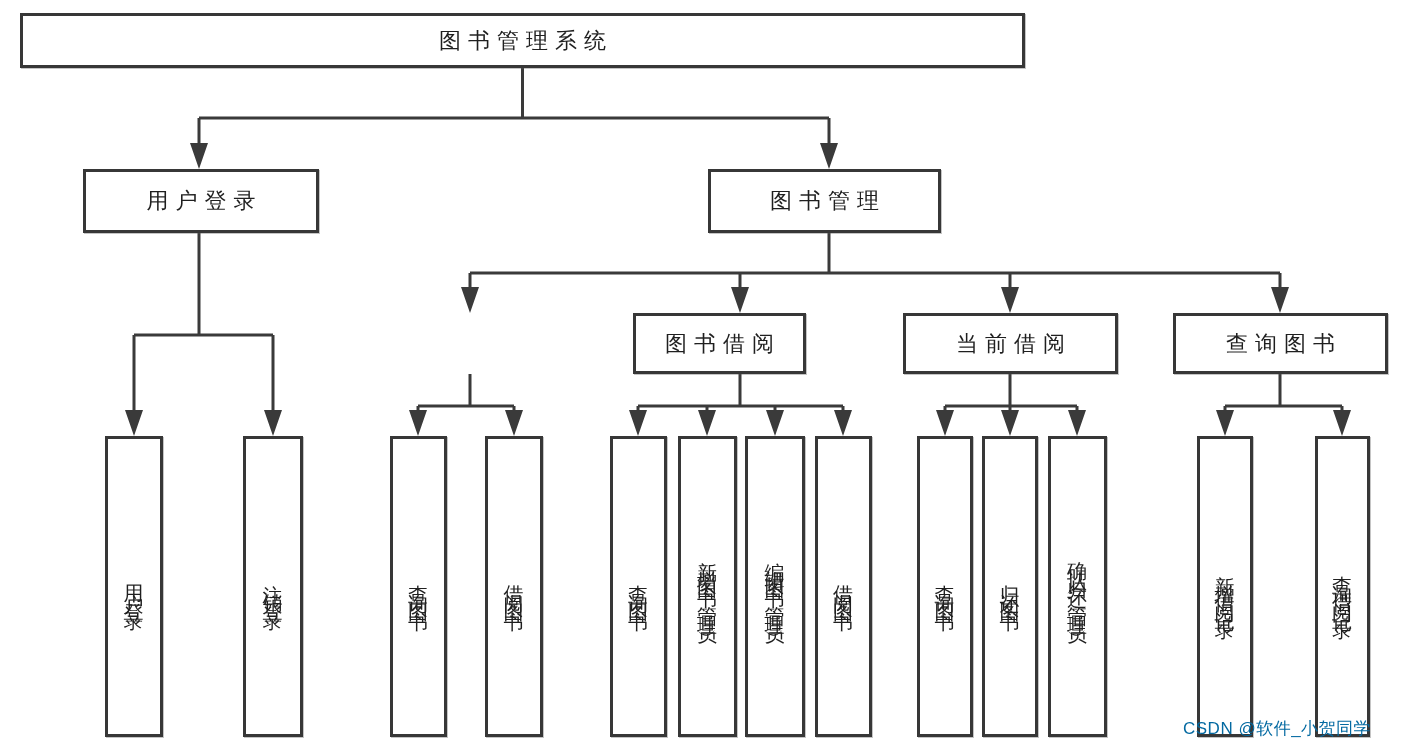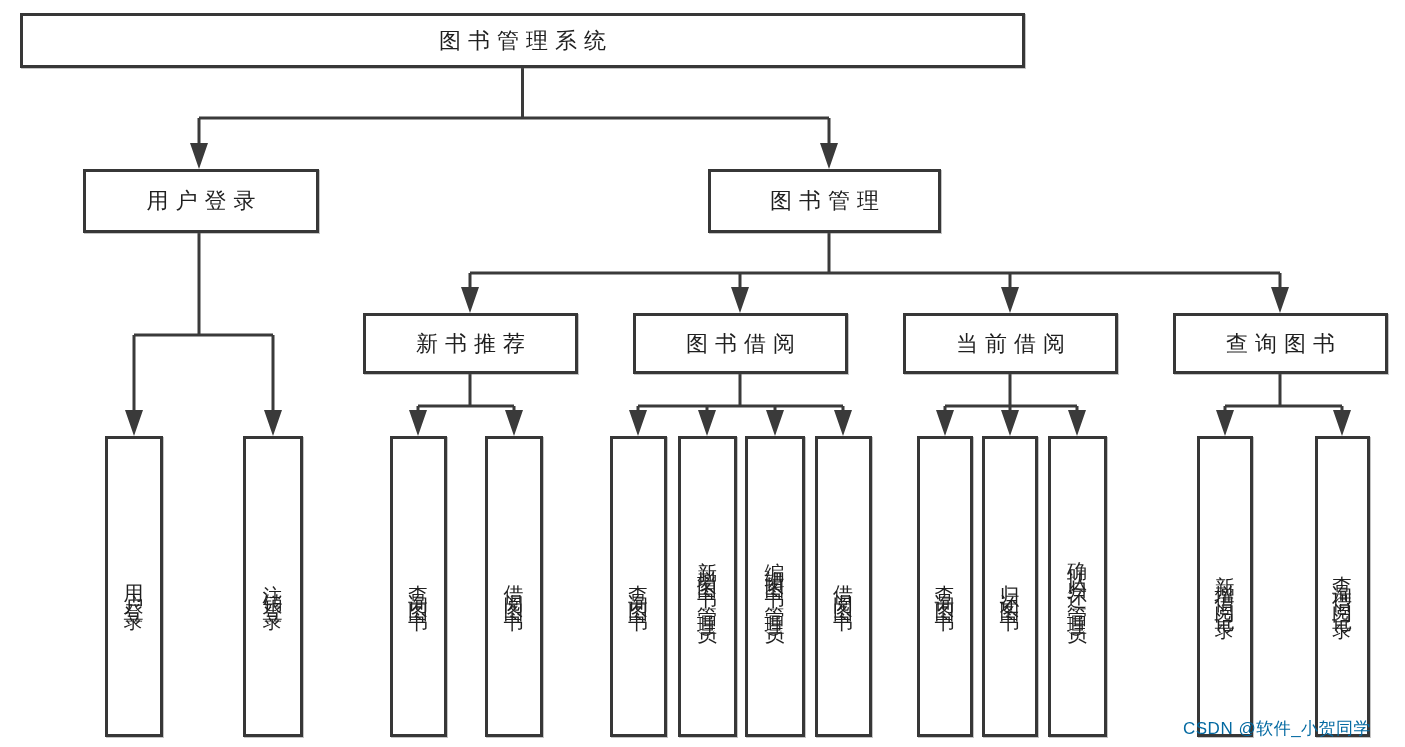--- a/index.html
+++ b/index.html
@@ -79,24 +79,21 @@
     <span>图书管理系统</span>
   </div>
 
   <div class="box h" style="left:83px;top:169px;width:236px;height:64px">
     <span>用户登录</span>
   </div>
   <div class="box h" style="left:708px;top:169px;width:233px;height:64px">
     <span>图书管理</span>
   </div>
 
-  <div class="box h" style="left:363px;top:313px;width:215px;height:61px">
-    <span>新书推荐</span>
-  </div>
-  <div class="box h" style="left:633px;top:313px;width:215px;height:61px">
+  <div class="box h" style="left:633px;top:313px;width:173px;height:61px">
     <span>图书借阅</span>
   </div>
   <div class="box h" style="left:903px;top:313px;width:215px;height:61px">
     <span>当前借阅</span>
   </div>
   <div class="box h" style="left:1173px;top:313px;width:215px;height:61px">
     <span>查询图书</span>
   </div>
 
   <div class="box v" style="left:105px;top:436px;width:58px">

